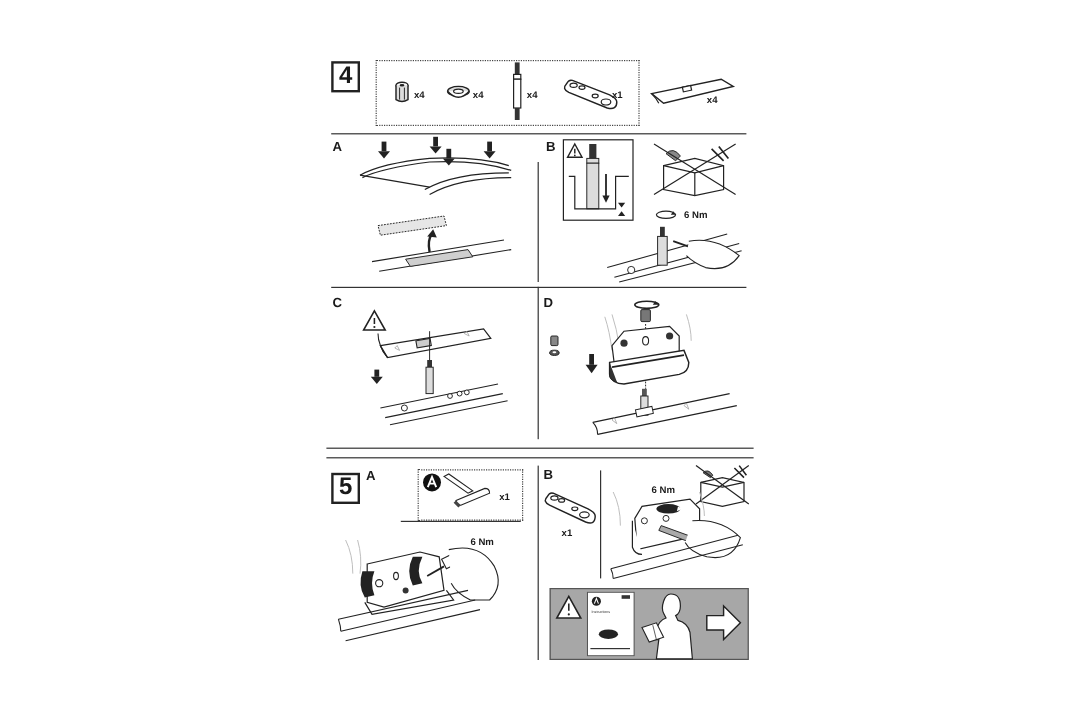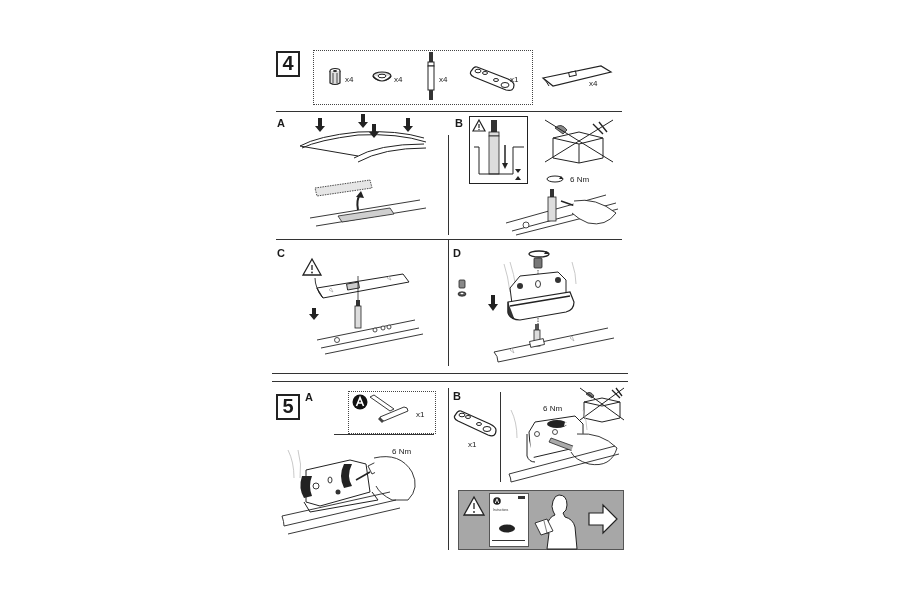--- a/index.html
+++ b/index.html
@@ -4,22 +4,22 @@
   <style>
     html, body { margin:0; padding:0; background:#ffffff; }
     body { width:900px; height:600px; position:relative; overflow:hidden; font-family:"Liberation Sans", sans-serif; color:#1a1a1a; }
     .page { position:absolute; left:0; top:0; width:900px; height:600px; }
     .abs { position:absolute; }
     .step-num { position:absolute; border:2px solid #222; background:#fff; font-weight:bold; font-size:20px; line-height:20px; text-align:center; width:20px; height:22px; padding-top:0px; font-family:"Liberation Sans", sans-serif; }
     .panel-letter { position:absolute; font-weight:bold; font-size:11px; font-family:"Liberation Sans", sans-serif; }
     .hline { position:absolute; height:0; border-top:1.5px solid #333; }
     .vline { position:absolute; width:0; border-left:1.5px solid #333; }
     .dotbox { position:absolute; border:1.5px dotted #444; }
-    .qty { position:absolute; font-size:8px; font-weight:normal; font-family:"Liberation Sans", sans-serif; }
-    .torque { position:absolute; font-size:8px; font-weight:normal; font-family:"Liberation Sans", sans-serif; }
+    .qty { position:absolute; font-size:8px; font-weight:bold; font-family:"Liberation Sans", sans-serif; }
+    .torque { position:absolute; font-size:8px; font-weight:bold; font-family:"Liberation Sans", sans-serif; }
     svg { position:absolute; overflow:visible; }
     .grey-banner { position:absolute; background:#a7a7a7; border:1.5px solid #555; }
     .doc-title { position:absolute; font-size:3px; font-family:"Liberation Sans", sans-serif; color:#333; }
   </style>
 </head>
 <body>
 
 <div class="page">
 
   <div class="step-num" style="left:276px;top:51px;">4</div>

